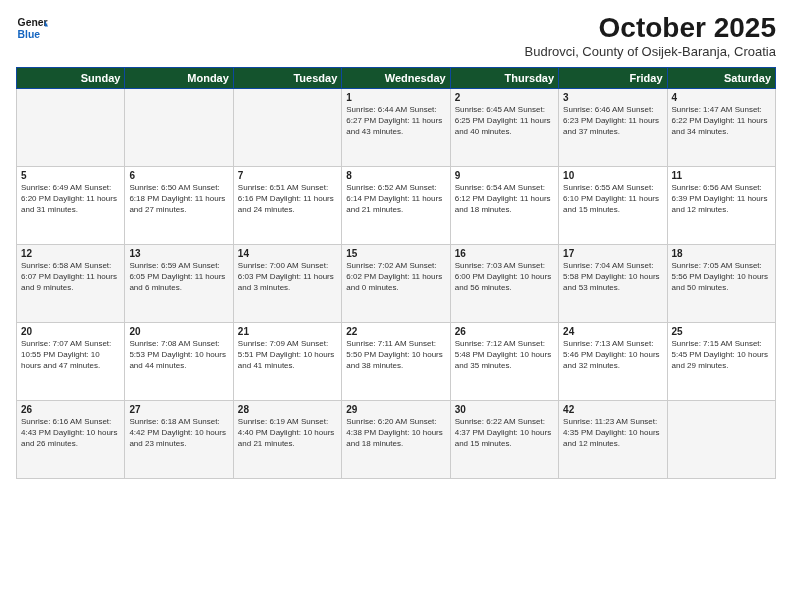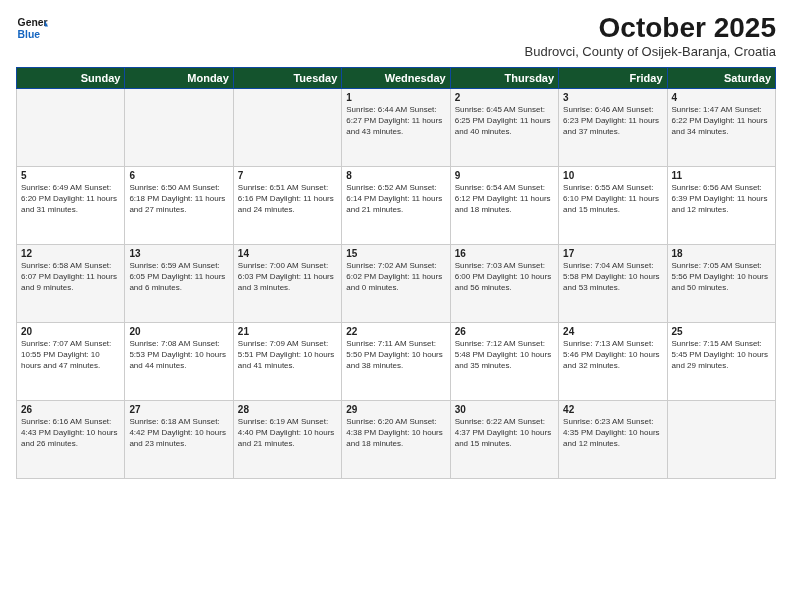--- a/index.html
+++ b/index.html
@@ -332,21 +332,21 @@
           </td>
           <td>
             <div class="cell-date">30</div>
             <div class="cell-info">Sunrise: 6:22 AM
 Sunset: 4:37 PM
 Daylight: 10 hours
 and 15 minutes.</div>
           </td>
           <td>
             <div class="cell-date">42</div>
-            <div class="cell-info">Sunrise: 6:23 AM
+            <div class="cell-info">Sunrise: 11:23 AM
 Sunset: 4:35 PM
 Daylight: 10 hours
 and 12 minutes.</div>
           </td>
           <td class="empty"></td>
         </tr>
       </tbody>
   </table>
 </div>
 

